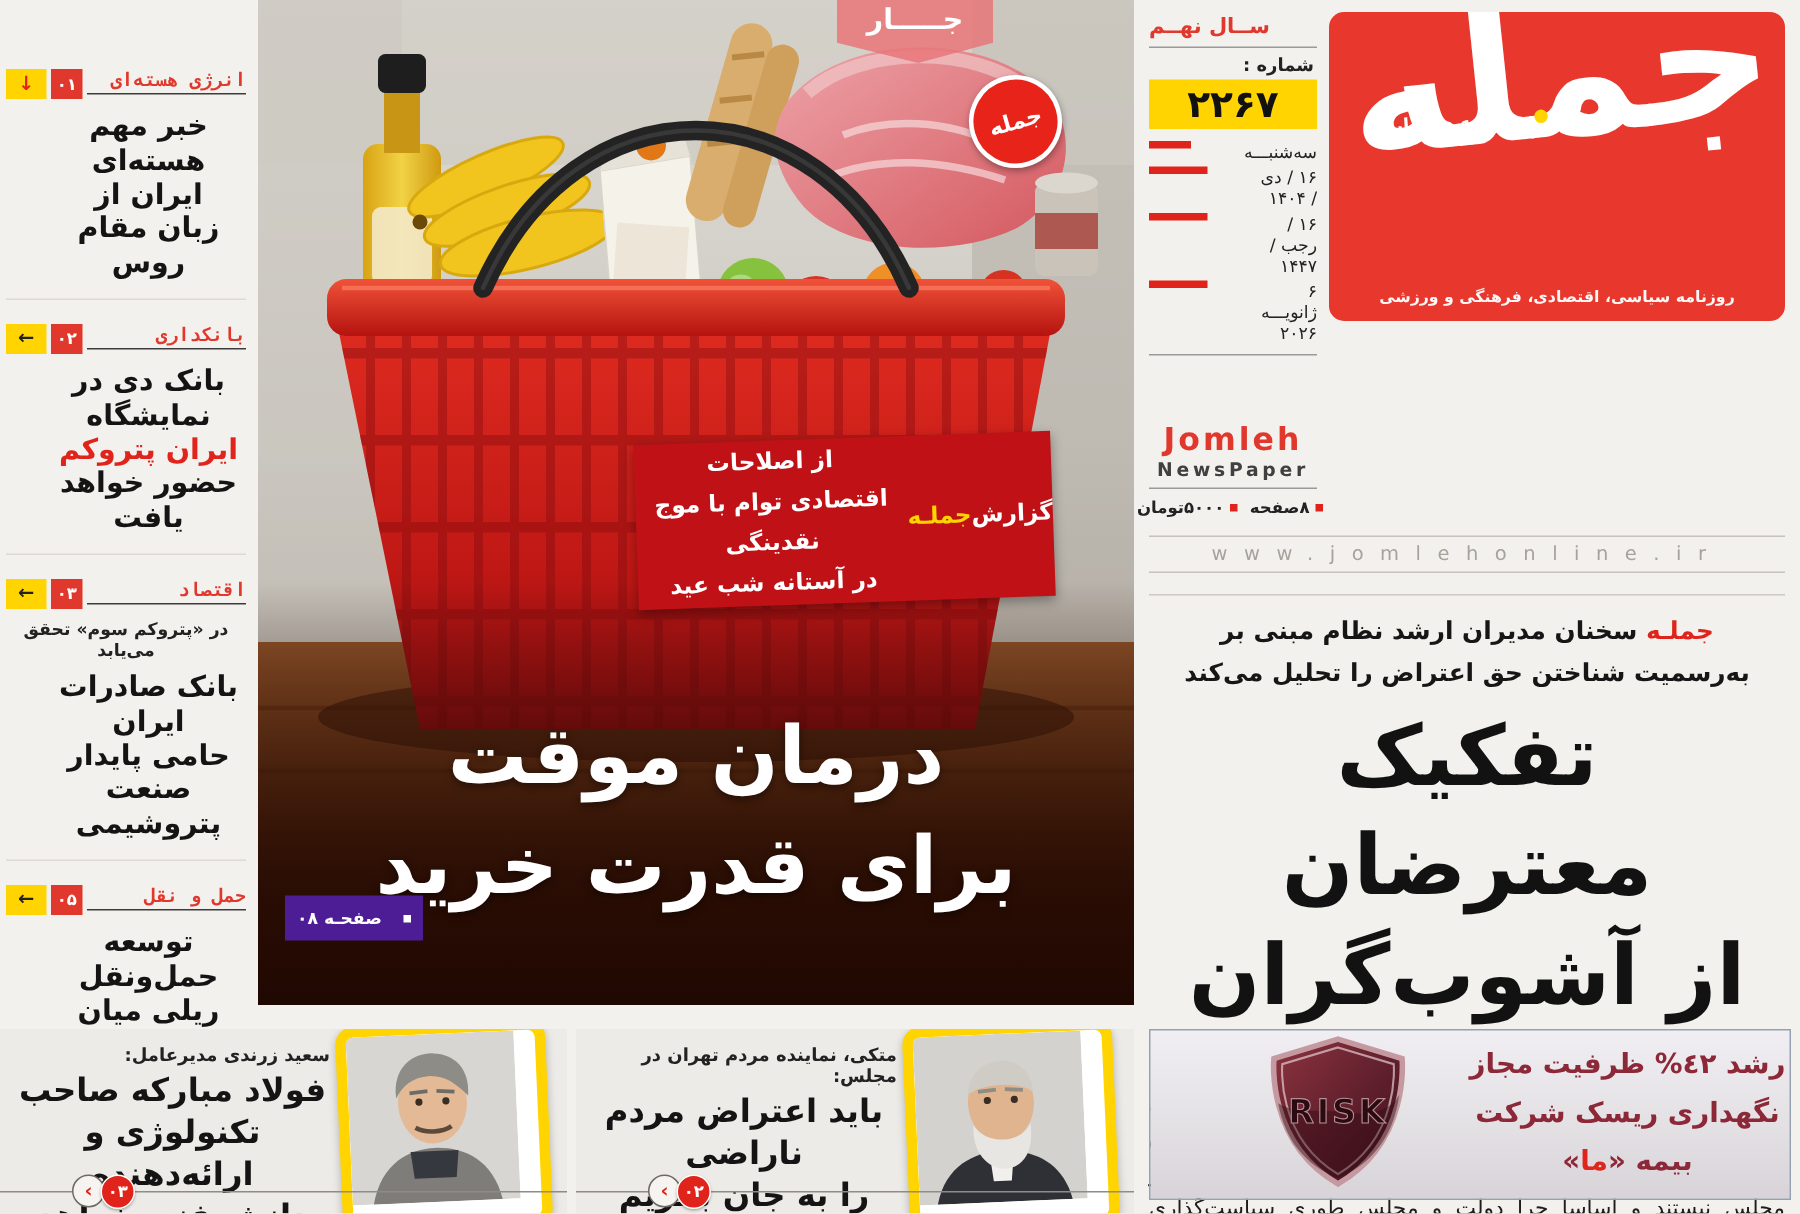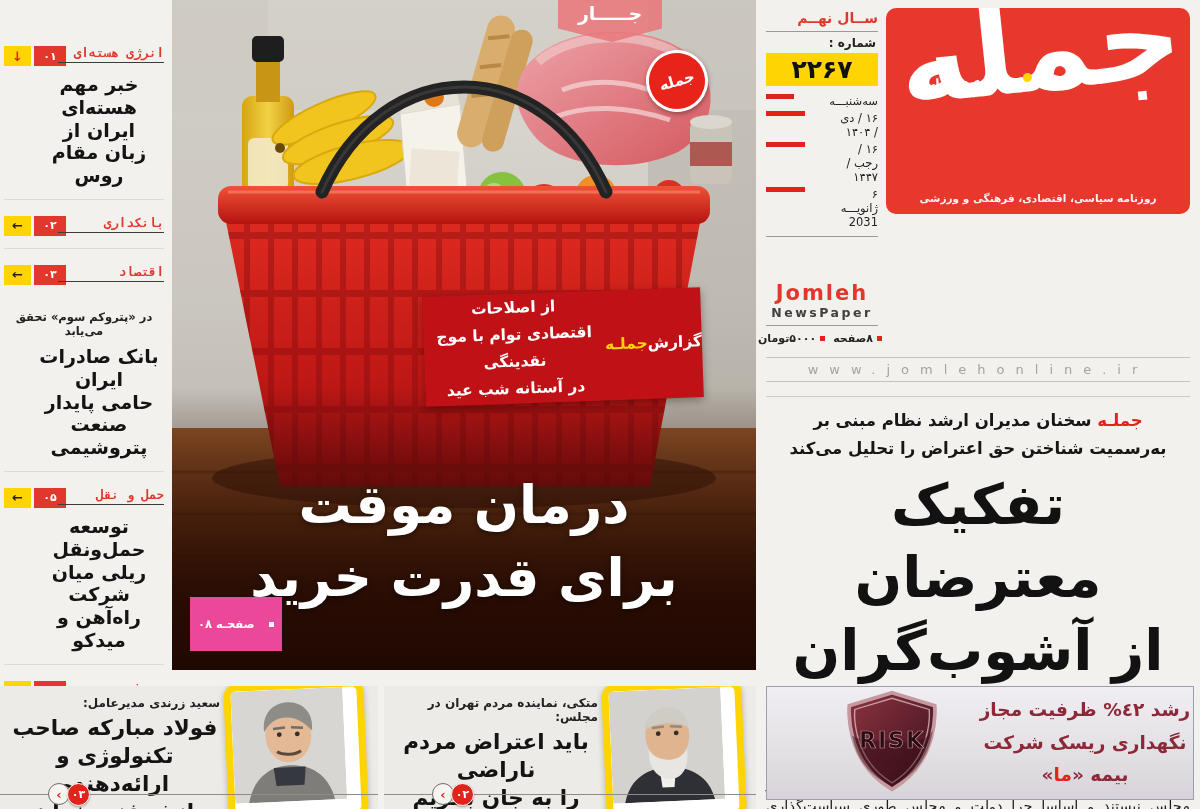--- a/index.html
+++ b/index.html
@@ -10,45 +10,45 @@
   .yellow{color:#ffd400;}
 
   
   .sidebar{position:absolute;left:4px;top:30px;width:160px;}
   .sb-item{position:relative;padding-top:10px;margin-bottom:12px;}
   .sb-item + .sb-item{border-top:1px solid #ddd9d4;}
   .sb-head{position:relative;height:26px;direction:ltr;}
   .sb-head .rule{position:absolute;left:54px;right:0;bottom:3px;height:0;border-bottom:1.6px solid #3c3c3c;}
   .ybox{position:absolute;left:0;bottom:0;width:27px;height:20px;background:#ffd400;display:flex;align-items:center;justify-content:center;font-size:13px;font-weight:700;color:#222;}
   .ybox.reddir{color:#e0241b;}
-  .nbox{position:absolute;left:30px;bottom:0;width:32px;height:20px;background:#e0382c;color:#fff;display:flex;align-items:center;justify-content:center;font-size:11px;font-weight:700;}
+  .nbox{position:absolute;left:30px;bottom:0;width:21px;height:20px;background:#e0382c;color:#fff;display:flex;align-items:center;justify-content:center;font-size:11px;font-weight:700;}
   .cat{position:absolute;right:0;bottom:5px;color:#e0382c;font-size:12.5px;font-weight:700;direction:rtl;font-family:Liberation Mono, monospace;}
-  .sb-sub{direction:rtl;text-align:center;font-size:11.5px;font-weight:700;color:#222;margin-top:25px;}
+  .sb-sub{direction:rtl;text-align:center;font-size:11.5px;font-weight:700;color:#222;margin-top:6px;}
   .sb-hl{direction:rtl;text-align:center;font-size:19px;line-height:1.2;font-weight:700;color:#141414;margin-top:7px;margin-left:30px;}
   .sb-hl .badge-mini{display:inline-flex;width:34px;height:34px;border-radius:50%;background:#e0241b;border:2px solid #fff;box-shadow:0 1px 3px rgba(0,0,0,.35);color:#fff;font-size:11px;font-weight:700;align-items:center;justify-content:center;transform:rotate(-14deg);vertical-align:middle;margin-left:2px;}
 
   
   .hero{position:absolute;left:172px;top:0;width:584px;height:718px;overflow:hidden;}
   .hero svg{position:absolute;left:0;top:0;}
   .hero-tab{position:absolute;left:386px;top:0;width:104px;height:42px;background:rgba(231,118,121,.85);
     clip-path:polygon(0 0,100% 0,100% 68%,52% 100%,0 68%);display:flex;align-items:flex-start;justify-content:center;
     color:#fff;font-weight:700;font-size:19px;direction:rtl;padding-top:2px;box-sizing:border-box;}
   .hero-badge{position:absolute;left:474px;top:50px;width:56px;height:56px;border-radius:50%;background:#e8231a;border:3px solid #fff;
     box-shadow:0 2px 5px rgba(0,0,0,.35);display:flex;align-items:center;justify-content:center;color:#fff;font-size:15px;font-weight:700;transform:rotate(-16deg);}
   .hero-label{position:absolute;left:252px;top:292px;width:278px;height:110px;background:#bf1116;transform:rotate(-2deg);
     display:flex;align-items:center;justify-content:center;text-align:center;color:#fff;font-size:15.5px;font-weight:700;line-height:1.75;direction:rtl;box-shadow:0 3px 8px rgba(0,0,0,.35);}
   .hero-hl{position:absolute;left:20px;right:20px;top:468px;text-align:center;color:#fff;font-size:53px;font-weight:700;line-height:1.38;direction:rtl;text-shadow:0 2px 6px rgba(0,0,0,.45);}
-  .hero-pagetag{position:absolute;left:18px;top:597px;background:#ec4899;color:#fff;font-size:11.5px;font-weight:700;padding:20px 8px;direction:rtl;display:flex;align-items:center;gap:14px;}
+  .hero-pagetag{position:absolute;left:18px;top:597px;background:#4c1d95;color:#fff;font-size:11.5px;font-weight:700;padding:8px 8px;direction:rtl;display:flex;align-items:center;gap:14px;}
   .wsq{display:inline-block;width:5px;height:5px;background:#fff;}
 
   
   .rightcol{position:absolute;left:766px;top:8px;width:424px;}
   .masthead{display:flex;gap:8px;}
   .mh-info{width:112px;display:flex;flex-direction:column;}
-  .mh-year{color:#e0382c;font-weight:700;font-size:14px;text-align:right;direction:rtl;padding:2px 0 5px;border-bottom:1px solid #9a9a9a;}
+  .mh-year{color:#e0382c;font-weight:700;font-size:14px;text-align:left;direction:rtl;padding:2px 0 5px;border-bottom:1px solid #9a9a9a;}
   .mh-issue-label{font-size:12px;font-weight:700;color:#222;text-align:right;direction:rtl;padding:4px 2px 3px;}
   .mh-issue-num{background:#ffd400;color:#111;font-weight:700;font-size:25px;text-align:center;padding:2px 0;letter-spacing:2px;}
   .mh-dates{border-bottom:1px solid #9a9a9a;padding:6px 0 6px;}
   .mh-date{display:flex;align-items:flex-start;direction:ltr;font-size:11.5px;font-weight:400;color:#222;padding:1.5px 0;gap:31px;}
   .rsq{width:5px;height:5px;background:#e0241b;margin-right:4px;flex:0 0 auto;}
   .mh-date span{flex:1;text-align:right;direction:rtl;}
   .mh-brand-en{color:#e0382c;font-weight:700;font-size:21px;letter-spacing:2px;text-align:center;padding-top:4px;margin-top:40px;}
   .mh-brand-en2{color:#404040;font-weight:700;font-size:12.5px;letter-spacing:2.5px;text-align:center;border-bottom:1px solid #9a9a9a;padding-bottom:5px;}
   .mh-price{display:flex;align-items:center;justify-content:center;gap:4px;direction:rtl;font-size:11px;font-weight:700;color:#222;padding-top:6px;}
   .logo-box{position:relative;flex:1;height:206px;background:#e8372c;border-radius:10px;overflow:hidden;}
@@ -98,20 +98,24 @@
 زبان مقام روس</div>
     </div>
 
     <div class="sb-item">
       <div class="sb-head">
         <span class="ybox">←</span>
         <span class="nbox">۰۲</span>
         <span class="rule"></span>
         <span class="cat">بانکداری</span>
       </div>
+      <div class="sb-hl pre"><span>بانک دی در
+نمایشگاه
+</span><span class="red">ایران پتروکم</span><span>
+حضور خواهد یافت</span></div>
     </div>
 
     <div class="sb-item">
       <div class="sb-head">
         <span class="ybox">←</span>
         <span class="nbox">۰۳</span>
         <span class="rule"></span>
         <span class="cat">اقتصاد</span>
       </div>
       <div class="sb-sub">در «پتروکم سوم» تحقق می‌یابد</div>
@@ -274,21 +278,21 @@
           <div class="mh-date">
               <span class="rsq"></span>
               <span>۱۶ / دی / ۱۴۰۴</span>
             </div>
           <div class="mh-date">
               <span class="rsq"></span>
               <span>۱۶ / رجب / ۱۴۴۷</span>
             </div>
           <div class="mh-date">
               <span class="rsq"></span>
-              <span>۶ ژانویـــه 2031</span>
+              <span>۶ ژانویـــه ۲۰۲۶</span>
             </div>
         </div>
         <div class="mh-brand-en">Jomleh</div>
         <div class="mh-brand-en2">NewsPaper</div>
         <div class="mh-price">
           <span class="rsq"></span>
             <span>۸صفحه</span>
           <span class="rsq"></span>
             <span>۵۰۰۰تومان</span>
         </div>

